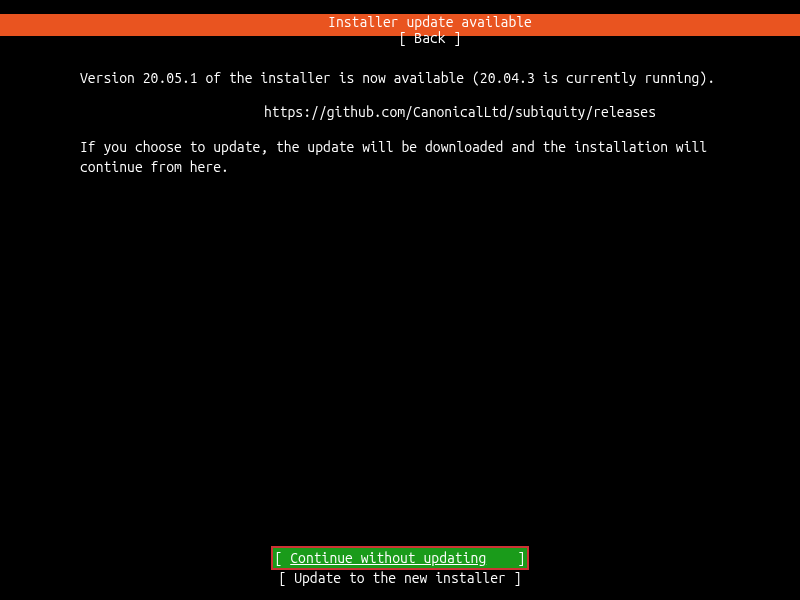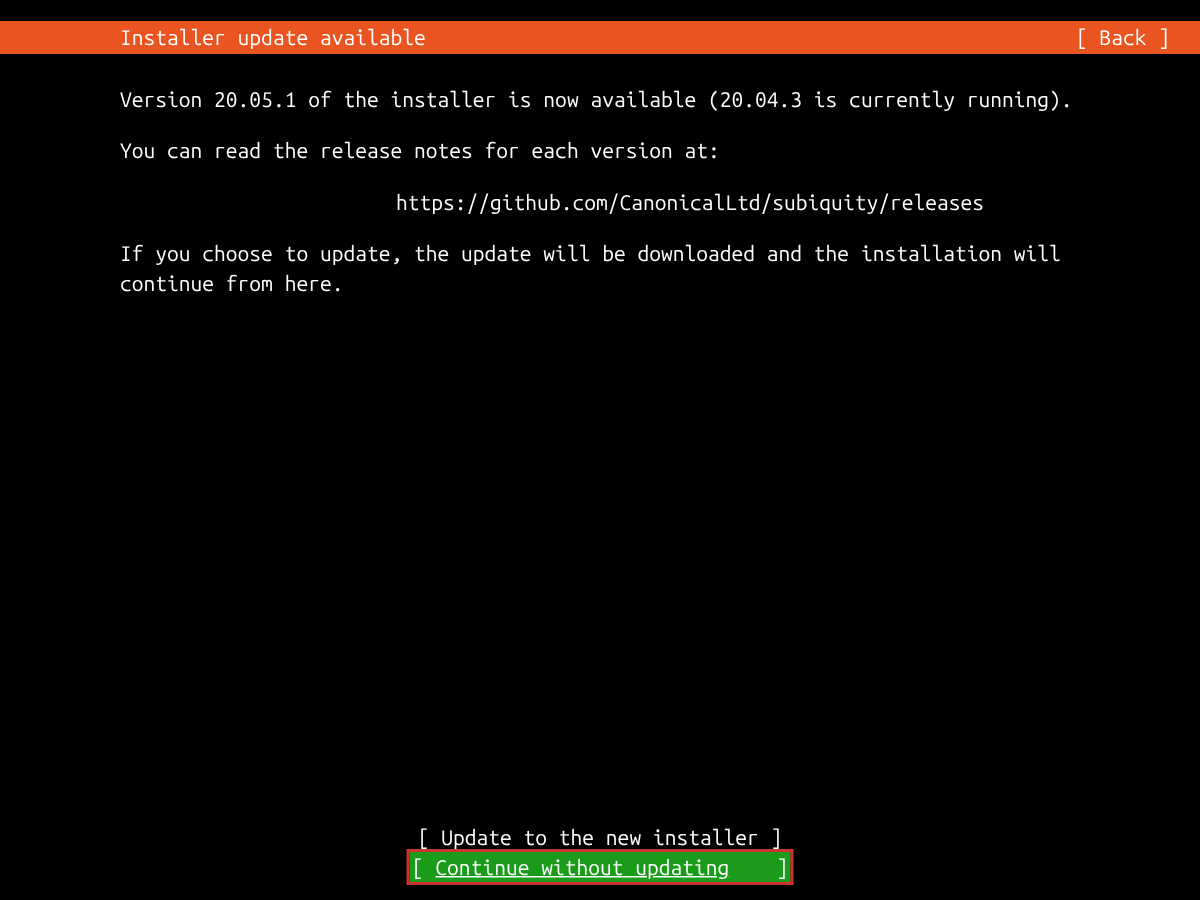--- a/index.html
+++ b/index.html
@@ -1,18 +1,19 @@
 <!DOCTYPE html>
 <html><head>
   <meta charset="utf-8">
   <style>
     * {
       margin: 0;
       padding: 0;
       box-sizing: border-box;
+      flex-direction: column;
     }
     body {
       width: 800px;
       height: 600px;
       background: #000000;
       font-family: "Ubuntu Mono", "Courier New", monospace;
       font-size: 14px;
       color: #ffffff;
       overflow: hidden;
       position: relative;
@@ -25,21 +26,21 @@
     .header {
       width: 100%;
       height: 22px;
       background: #e95420;
       display: flex;
       justify-content: space-between;
       align-items: center;
       padding: 0 20px 0 80px;
     }
     .content {
-      padding: 20px 80px 0 80px;
+      padding: 32px 80px 0 80px;
       line-height: 1.45;
     }
     .content p {
       margin-bottom: 14px;
       white-space: pre-wrap;
     }
     .url-line {
       text-align: center;
       padding-left: 120px;
     }
@@ -78,21 +79,20 @@
 
 <div class="top-black-bar"></div>
 
 <div class="header">
   <span>Installer update available</span>
   <span>[ Back ]</span>
 </div>
 
 <div class="content">
   <p>Version 20.05.1 of the installer is now available (20.04.3 is currently running).</p>
-  <p>You can read the release notes for each version at:</p>
   <p class="url-line">https://github.com/CanonicalLtd/subiquity/releases</p>
   <p>If you choose to update, the update will be downloaded and the installation will continue from here.</p>
 </div>
 
 <div class="button-area">
+  <button class="tui-button selected"><span>[ </span><span class="underline">Continue without updating</span><span>    ]</span></button>
   <button class="tui-button">[ Update to the new installer ]</button>
-  <button class="tui-button selected"><span>[ </span><span class="underline">Continue without updating</span><span>    ]</span></button>
 </div>
 
 </body></html>

